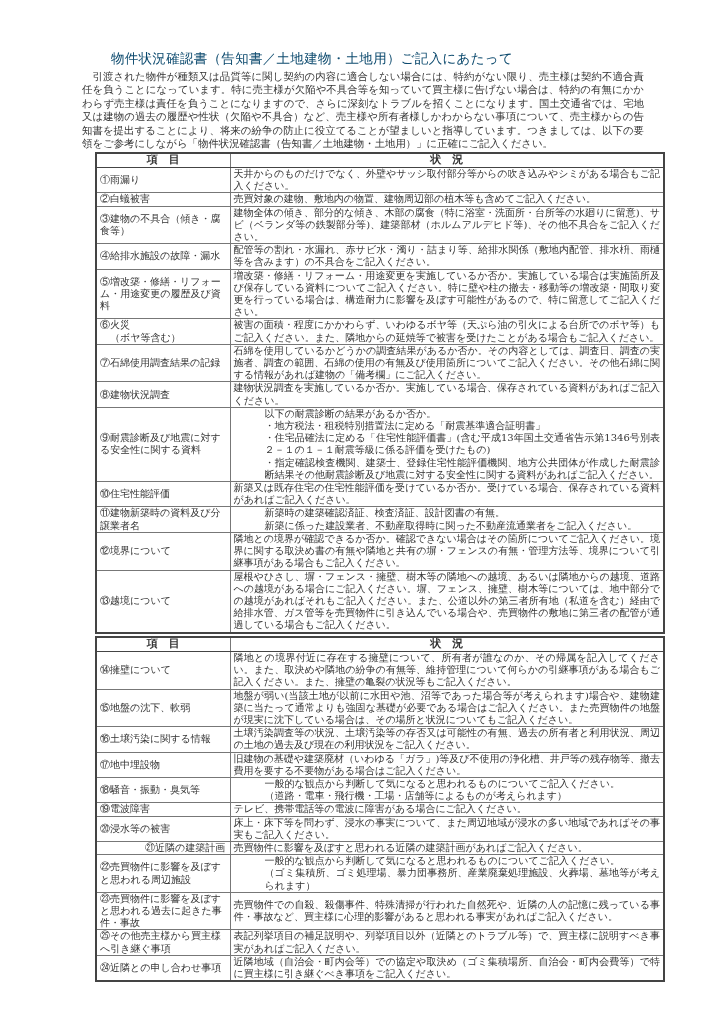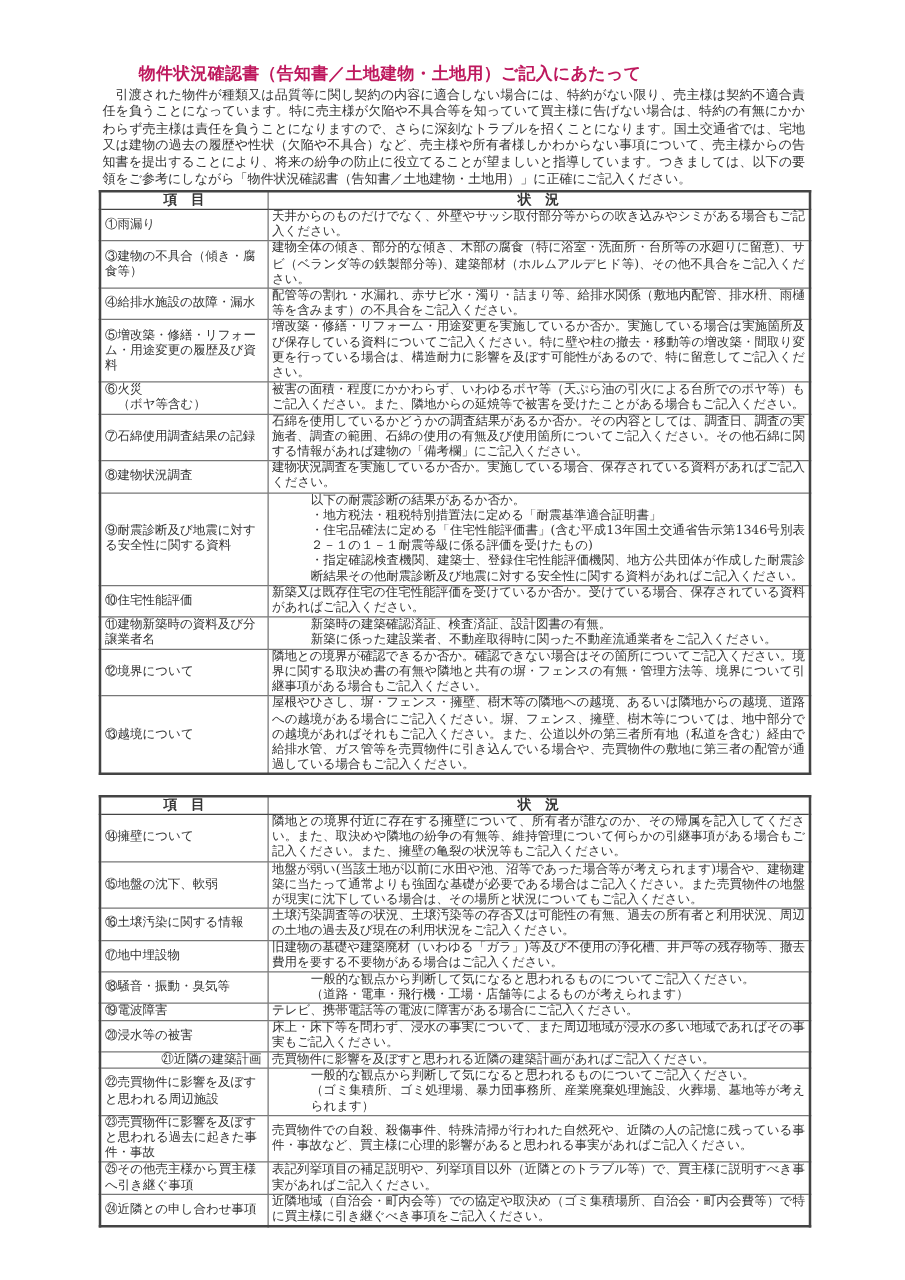--- a/index.html
+++ b/index.html
@@ -4,29 +4,29 @@
 <style>
   html, body { margin: 0; padding: 0; background: #ffffff; }
   body {
     width: 724px; height: 1024px; position: relative; overflow: hidden;
     font-family: "DejaVu Serif", "Liberation Serif", serif;
     color: #222;
   }
   .title {
     position: absolute; left: 0; top: 50px; width: 624px;
     text-align: center; font-family: "DejaVu Sans", "Liberation Sans", sans-serif;
-    font-weight: bold; font-size: 13.5px; letter-spacing: 0.3px; color: #be185d;
+    font-weight: normal; font-size: 13.5px; letter-spacing: 0.3px; color: #0c4a6e;
   }
   .intro {
     position: absolute; left: 82px; top: 70px; width: 562px;
     font-size: 10.4px; line-height: 13.4px; text-align: justify; color: #333;
   }
   .intro .p { text-indent: 1em; }
   table.items {
-    position: absolute; left: 79px; width: 570px;
+    position: absolute; left: 95px; width: 570px;
     border-collapse: collapse; table-layout: fixed;
     border: 2px solid #444;
     font-size: 10px; line-height: 12.2px; color: #333;
   }
   table.items td, table.items th {
     border: 1px solid #777; padding: 0 3px; vertical-align: middle;
   }
   table.items th {
     font-weight: bold; font-size: 11px; height: 13px;
     font-family: "DejaVu Sans", "Liberation Sans", sans-serif;
@@ -55,20 +55,24 @@
   <thead>
     <tr>
       <th>項　目</th>
       <th>状　況</th>
     </tr>
   </thead>
   <tbody id="tbody1">
       <tr>
         <td class="item" style="white-space: pre-line;">①雨漏り</td>
         <td class="desc">天井からのものだけでなく、外壁やサッシ取付部分等からの吹き込みやシミがある場合もご記入ください。</td>
+      </tr>
+      <tr>
+        <td class="item" style="white-space: pre-line;">②白蟻被害</td>
+        <td class="desc">売買対象の建物、敷地内の物置、建物周辺部の植木等も含めてご記入ください。</td>
       </tr>
       <tr>
         <td class="item" style="white-space: pre-line;">③建物の不具合（傾き・腐食等）</td>
         <td class="desc">建物全体の傾き、部分的な傾き、木部の腐食（特に浴室・洗面所・台所等の水廻りに留意)、サビ（ベランダ等の鉄製部分等)、建築部材（ホルムアルデヒド等)、その他不具合をご記入ください。</td>
       </tr>
       <tr>
         <td class="item" style="white-space: pre-line;">④給排水施設の故障・漏水</td>
         <td class="desc">配管等の割れ・水漏れ、赤サビ水・濁り・詰まり等、給排水関係（敷地内配管、排水枡、雨樋等を含みます）の不具合をご記入ください。</td>
       </tr>
       <tr>

